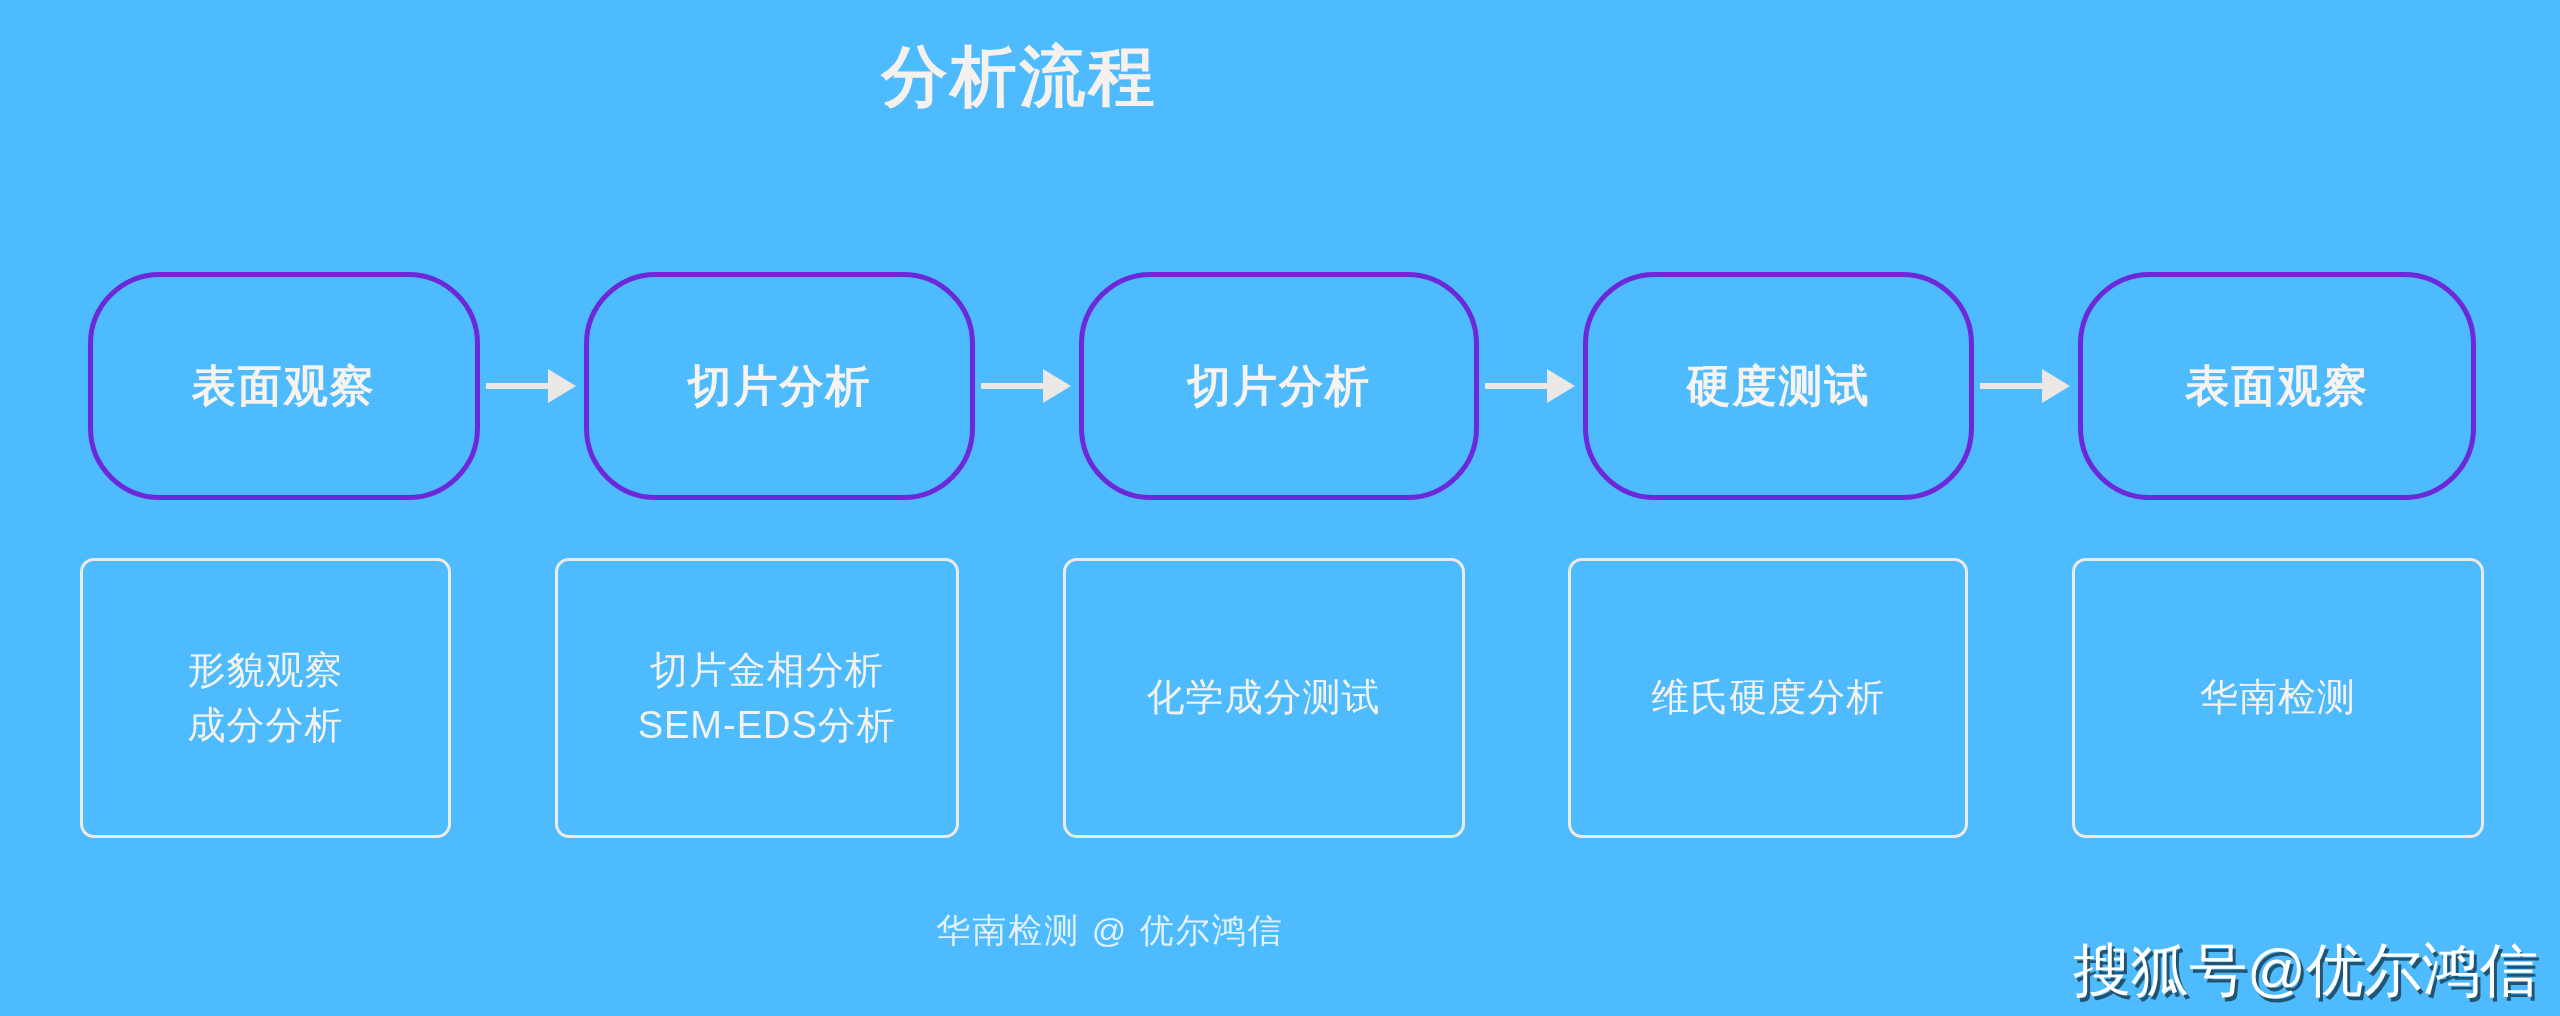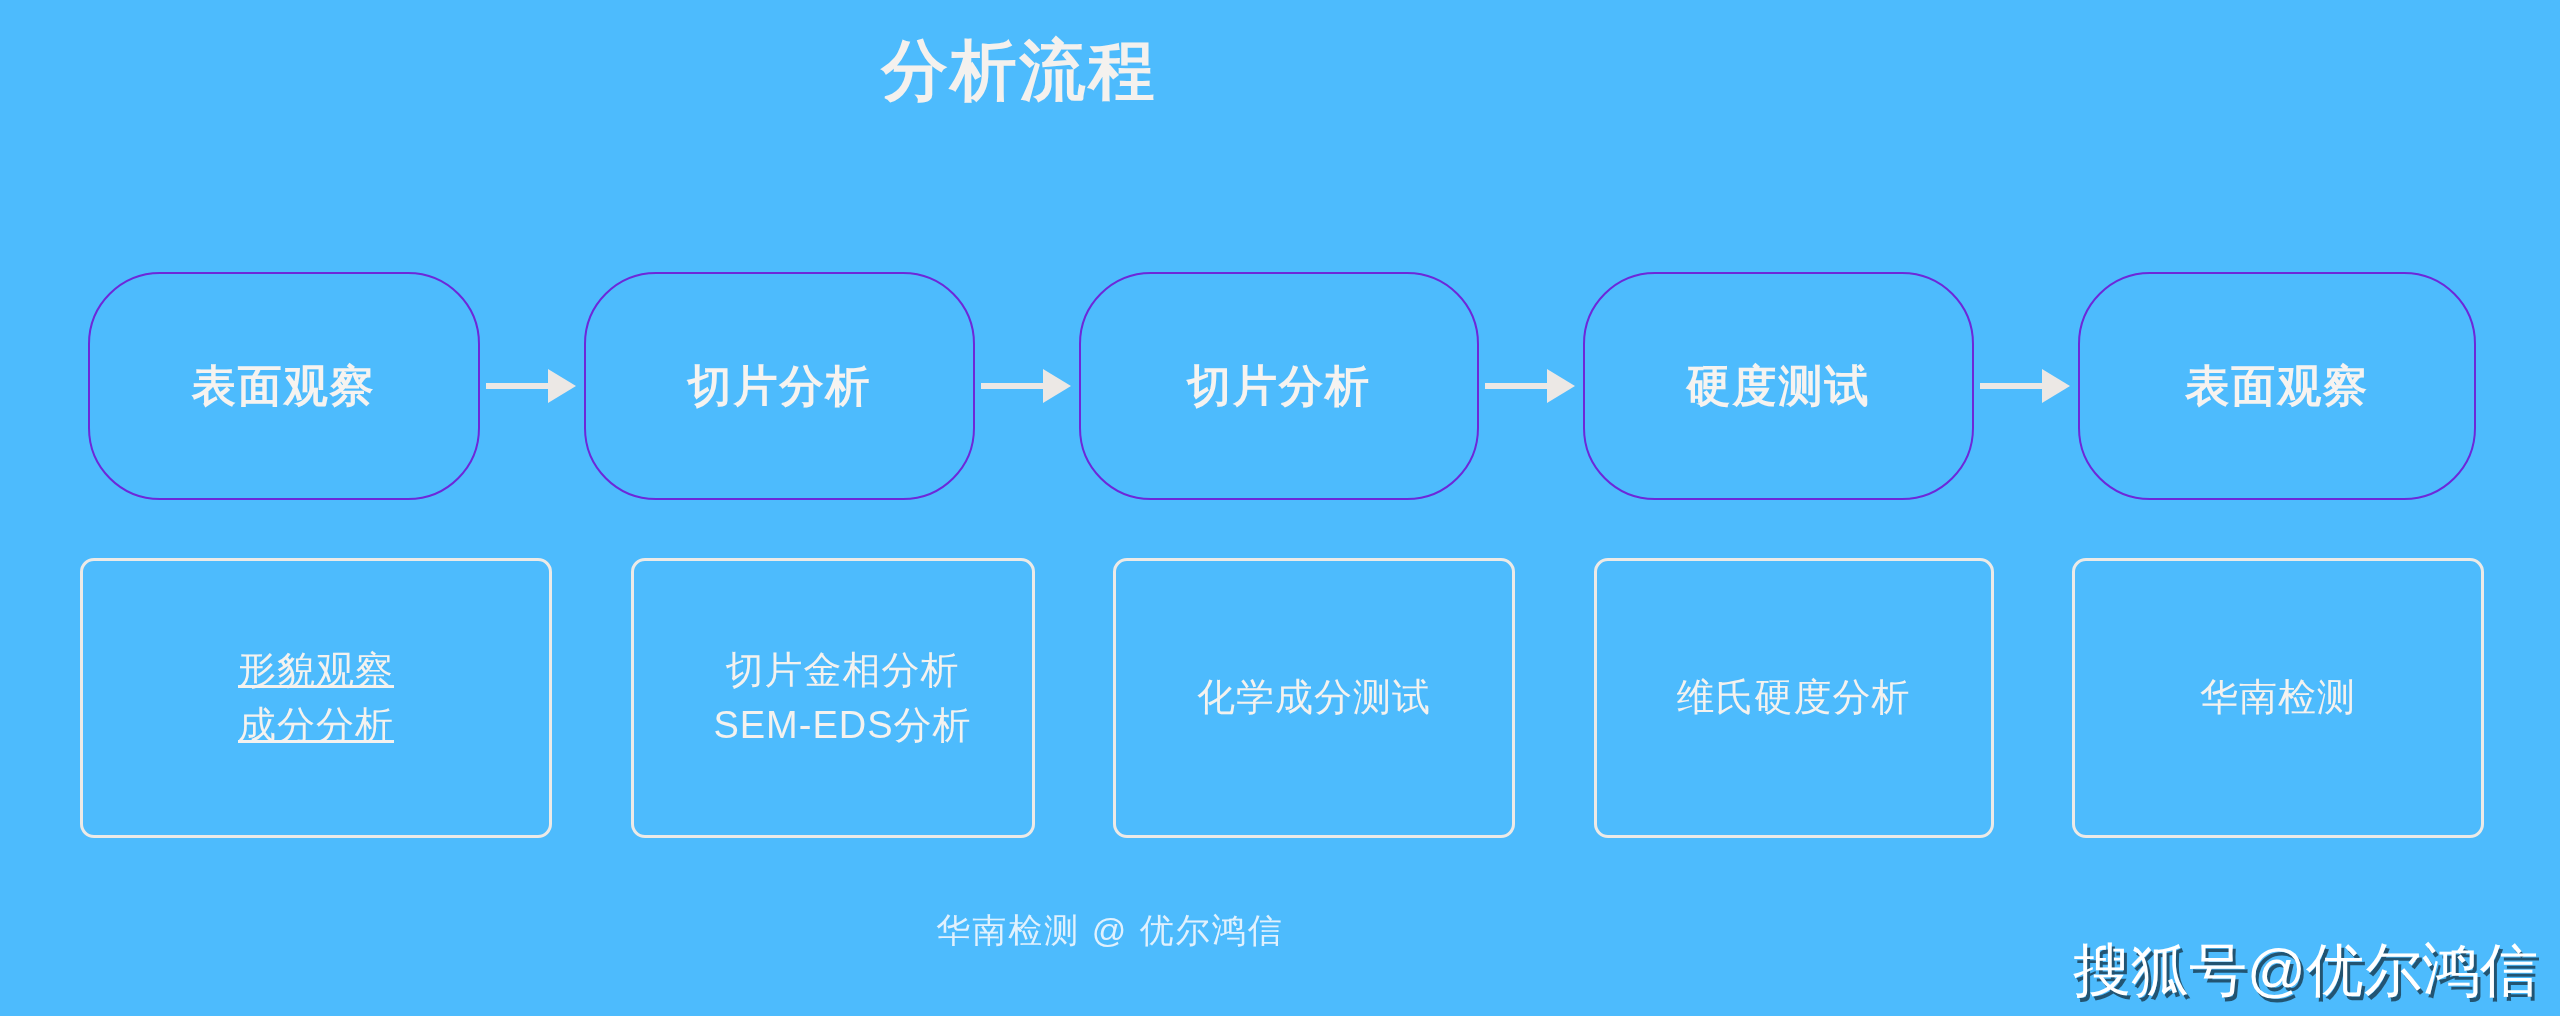--- a/index.html
+++ b/index.html
@@ -18,21 +18,21 @@
 
   .canvas {
     position: relative;
     width: 2560px;
     height: 1016px;
   }
 
   
   .page-title {
     position: absolute;
-    top: 34px;
+    top: 40px;
     left: 0;
     width: 2039px;
     text-align: center;
     color: #f4f1ee;
     font-size: 66px;
     font-weight: bold;
     letter-spacing: 3px;
     line-height: 1.1;
   }
 
@@ -44,21 +44,21 @@
     width: 2388px;
     height: 228px;
     display: flex;
     flex-direction: row;
     align-items: center;
   }
 
   .stage {
     box-sizing: border-box;
     height: 228px;
-    border: 2px solid #6d28d9;
+    border: 5px solid #6d28d9;
     border-radius: 72px;
     display: flex;
     align-items: center;
     justify-content: center;
     color: #f6f3f0;
     font-size: 44px;
     font-weight: bold;
     letter-spacing: 2px;
     white-space: nowrap;
     background: transparent;
@@ -121,21 +121,21 @@
     justify-content: center;
     text-align: center;
     color: #f4f2ef;
     font-size: 38px;
     font-weight: normal;
     line-height: 1.45;
     letter-spacing: 1px;
     padding: 0 14px;
     background: transparent;
   }
-  .detail-0 { width: 472px; text-decoration: underline; }
+  .detail-0 { width: 371px; }
   .detail-1 { width: 404px; padding-left: 34px; }
   .detail-2 { width: 402px; }
   .detail-3 { width: 400px; }
   .detail-4 { width: 412px; }
 
   .detail-card .lines {
     display: block;
   }
   .detail-card .line {
     display: block;

